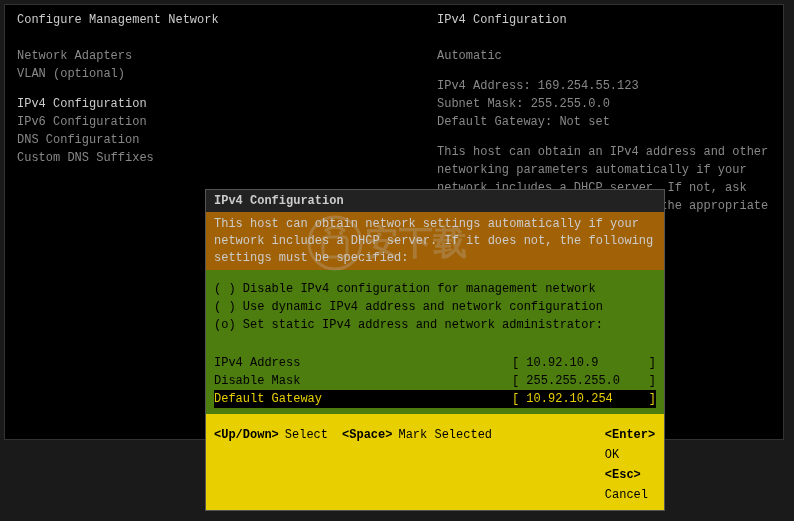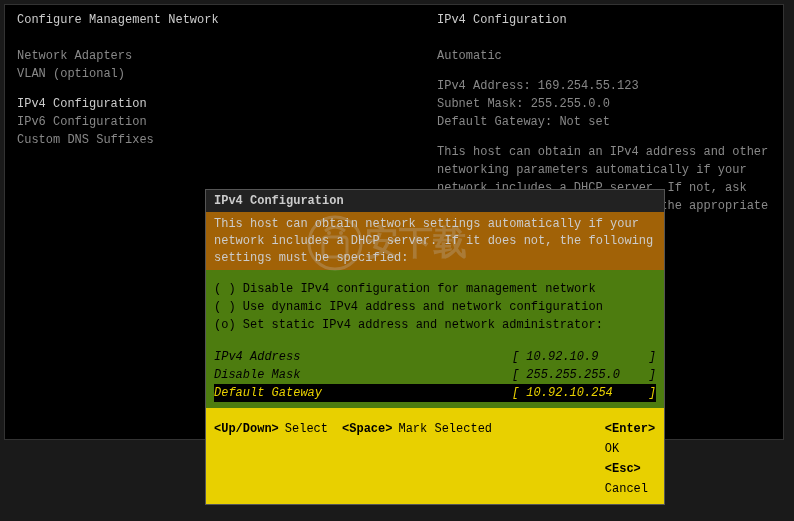--- a/index.html
+++ b/index.html
@@ -58,21 +58,21 @@
     padding: 4px 8px;
     line-height: 1.4;
   }
   .dialog-body {
     background: #4d7c0f;
     color: #000;
     padding: 10px 8px 6px 8px;
     line-height: 1.5;
   }
   .radio-row { white-space: pre; }
-  .fields { margin-top: 14px; font-style: italic; }
+  .fields { margin-top: 20px; }
   .field-row {
     display: flex;
     justify-content: space-between;
     white-space: pre;
   }
   .field-row.highlight {
     background: #000;
     color: #e8d000;
   }
   .field-value { text-align: right; }
@@ -114,20 +114,21 @@
     <div class="header-right">IPv4 Configuration</div>
   </div>
 
   <div class="content-row">
     <div class="left-panel">
       <span class="menu-item">Network Adapters</span>
       <span class="menu-item">VLAN (optional)</span>
       <div class="spacer"></div>
       <span class="menu-item selected">IPv4 Configuration</span>
       <span class="menu-item">IPv6 Configuration</span>
+      <span class="menu-item">DNS Configuration</span>
       <span class="menu-item">Custom DNS Suffixes</span>
     </div>
     <div class="right-panel">
       <div>Automatic</div>
       <div class="spacer"></div>
       <div>
         <span>IPv4 Address:</span>
         <span>169.254.55.123</span>
       </div>
       <div>

